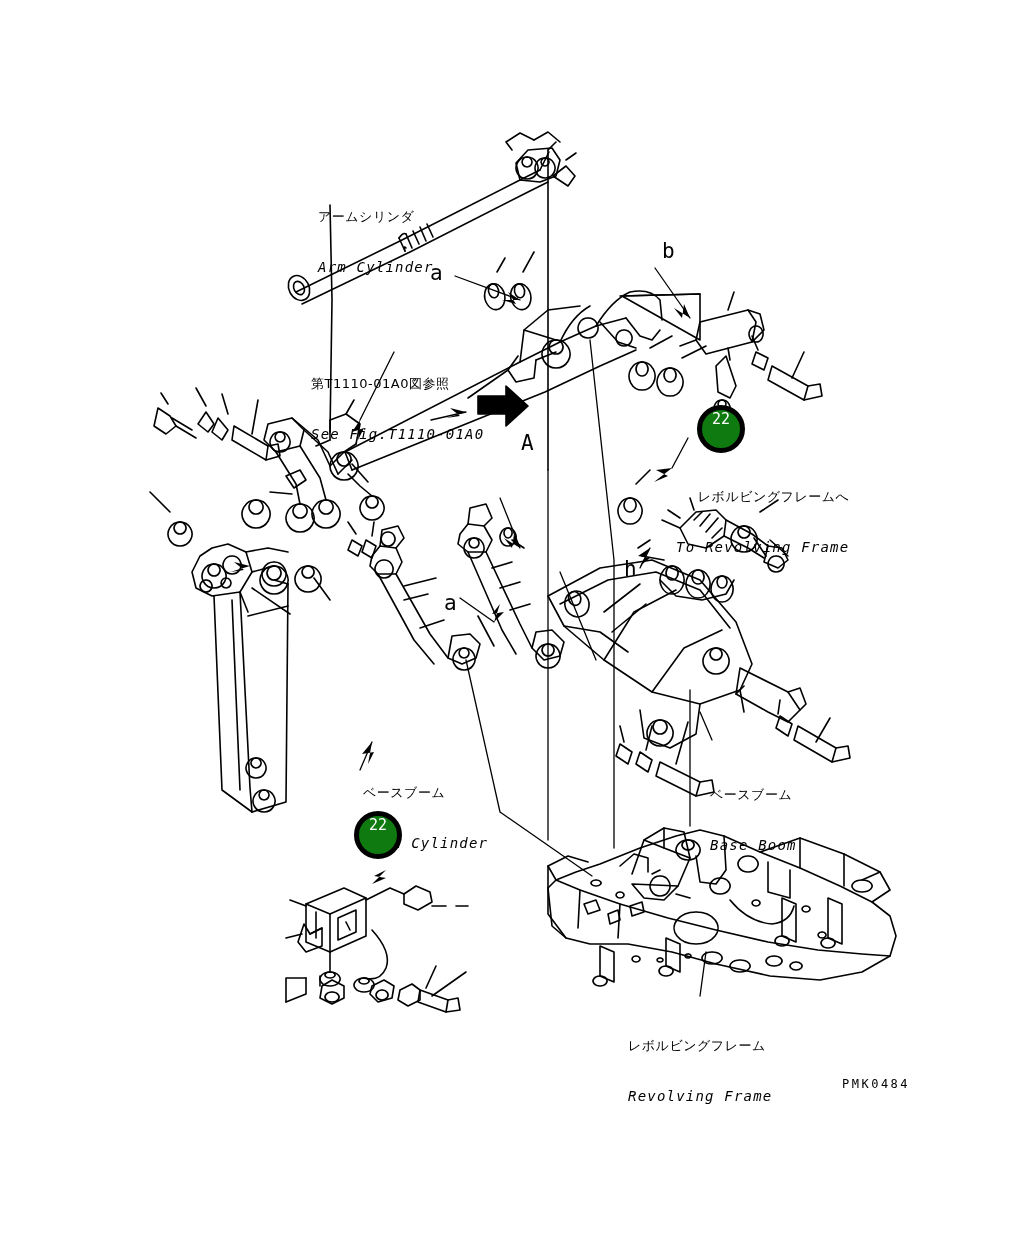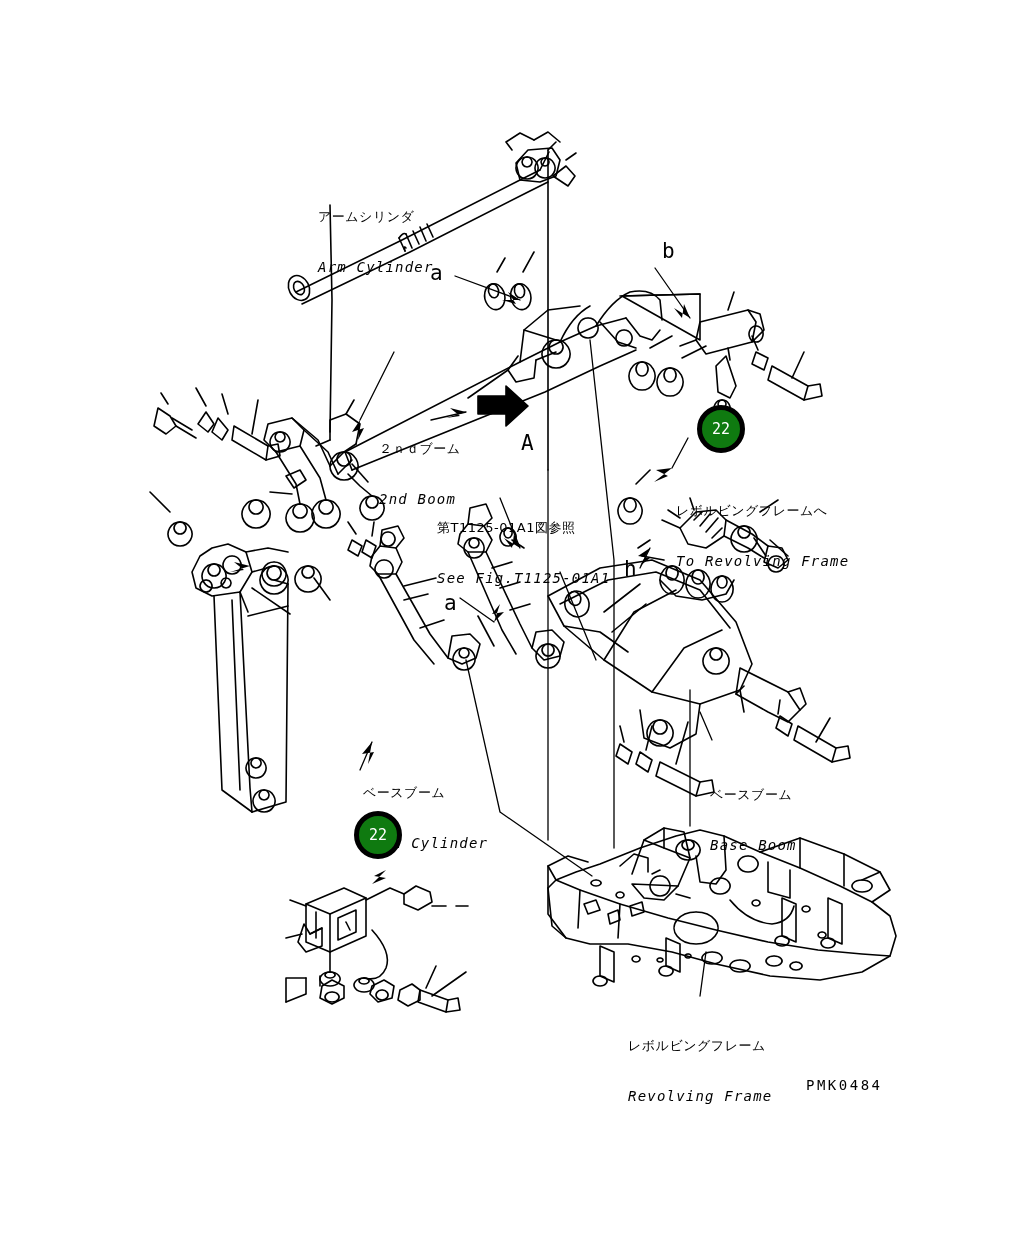--- a/index.html
+++ b/index.html
@@ -8,24 +8,24 @@
     width:1030px;height:1242px;overflow:hidden;
     font-family:"DejaVu Sans Mono","Liberation Mono",monospace;
     color:#000;
   }
   #sheet{position:relative;width:1030px;height:1242px;background:#fff;padding-left:48px;}
   #art{position:absolute;left:0;top:0;width:1030px;height:1242px;}
   .lbl{position:absolute;white-space:pre;line-height:1.12;}
   .jp{font-family:"DejaVu Sans","Liberation Sans",sans-serif;font-size:13px;letter-spacing:.5px;}
   .en{font-family:"DejaVu Sans Mono","Liberation Mono",monospace;font-size:14px;letter-spacing:1.2px;font-style:italic;}
   .callout{font-family:"DejaVu Sans Mono","Liberation Mono",monospace;font-size:21px;}
-  .code{font-family:"DejaVu Sans Mono","Liberation Mono",monospace;font-size:14px;letter-spacing:2.5px;}
+  .code{font-family:"DejaVu Sans Mono","Liberation Mono",monospace;font-size:12px;letter-spacing:2.5px;margin-left:36px;}
   .badge{position:absolute;width:48px;height:48px;border-radius:50%;
          background:#0f7a10;border:5px solid #000;box-sizing:border-box;
-         display:flex;align-items:center;justify-content:center;
+         display:flex;align-items:flex-start;justify-content:center;
          color:#fff;font-family:"DejaVu Sans Mono","Liberation Mono",monospace;
          font-size:15px;}
 </style>
 </head>
 <body>
 
 <div id="sheet">
 
   <svg id="art" viewBox="0 0 1030 1242" xmlns="http://www.w3.org/2000/svg">
     <g fill="none" stroke="#000" stroke-width="1.6" stroke-linecap="round" stroke-linejoin="round">
@@ -446,32 +446,28 @@
       </g>
 
     </g>
   </svg>
 
   <div class="lbl" style="left:318px;top:174px;">
     <div class="jp">アームシリンダ</div>
     <div class="en">Arm Cylinder</div>
   </div>
 
-
-  <div class="lbl" style="left:379px;top:406px;">
-    <div class="jp">２ｎｄブーム</div>
-    <div class="en">2nd Boom</div>
-  </div>
-
-  <div class="lbl" style="left:437px;top:485px;">
-    <div class="jp">第T1125-01A1図参照</div>
-    <div class="en">See Fig.T1125-01A1</div>
-  </div>
-
-  <div class="lbl" style="left:676px;top:468px;">
+  <div class="lbl" style="left:311px;top:341px;">
+    <div class="jp">第T1110-01A0図参照</div>
+    <div class="en">See Fig.T1110-01A0</div>
+  </div>
+
+
+
+  <div class="lbl" style="left:676px;top:454px;text-align:right;">
     <div class="jp">レボルビングフレームへ</div>
     <div class="en">To Revolving Frame</div>
   </div>
 
 
   <div class="lbl" style="left:363px;top:750px;">
     <div class="jp">ベースブーム</div>
     <div class="en">Boom Cylinder</div>
   </div>
 

